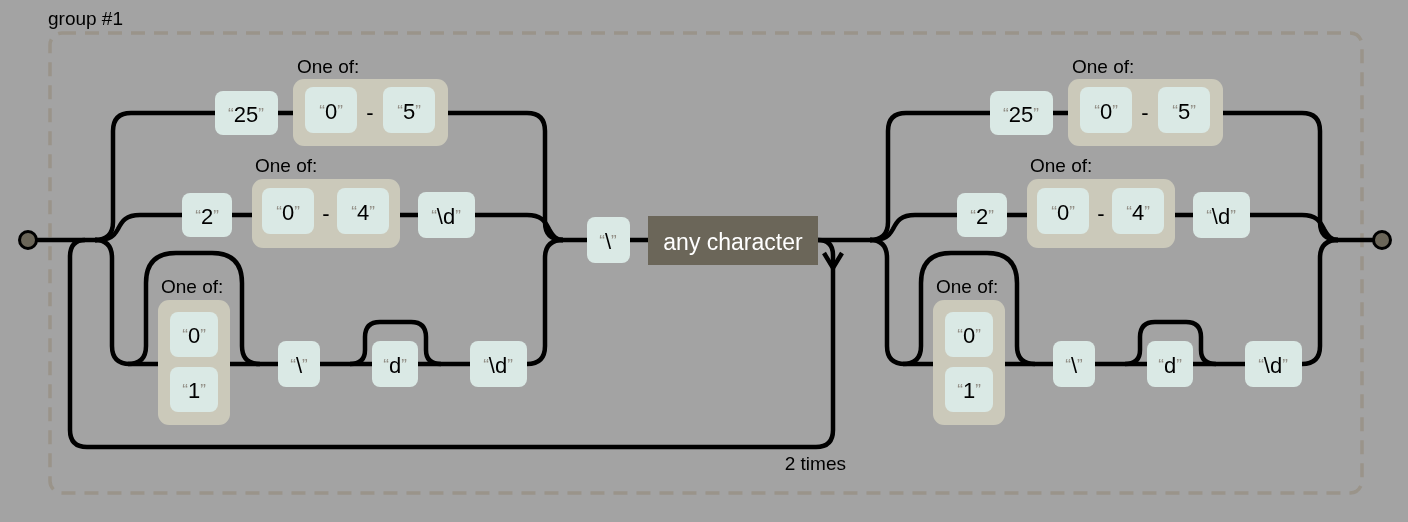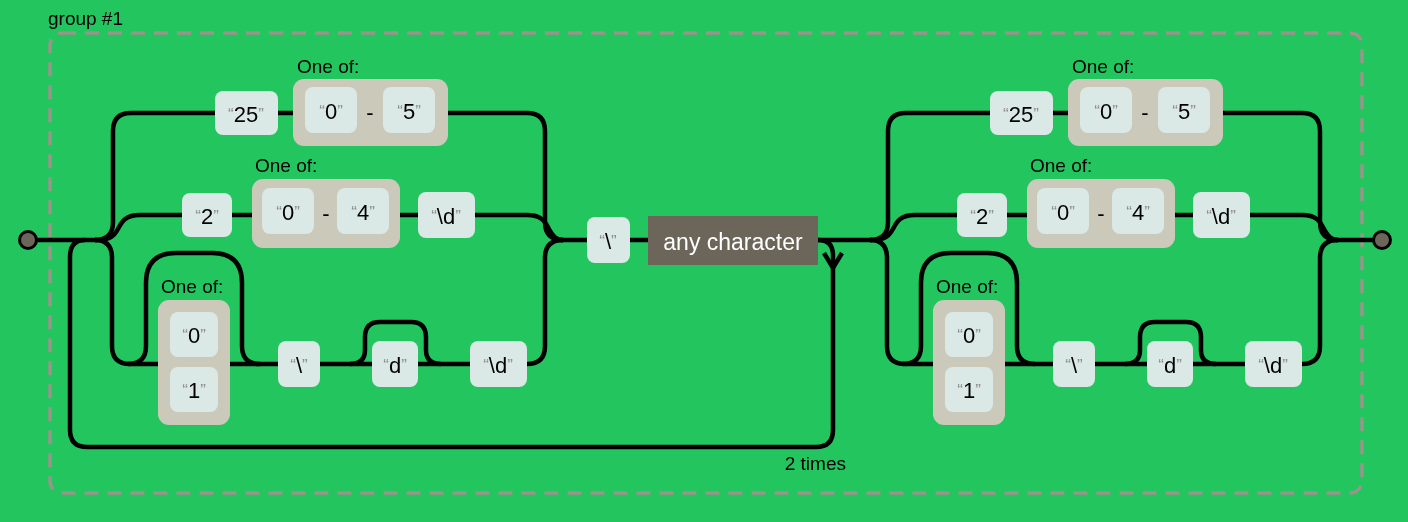--- a/index.html
+++ b/index.html
@@ -1,16 +1,16 @@
 <!DOCTYPE html>
 <html><head>
 <meta charset="utf-8">
 <style>
   html,body { margin:0; padding:0; background:#ffffff; }
-  .stage { width:1408px; height:522px; position:relative; background:#22c55e; }
+  .stage { width:1408px; height:522px; position:relative; background:#a3a3a3; }
   svg { display:block; font-family:"Liberation Sans", sans-serif; }
   .line  { fill:none; stroke:#000000; stroke-width:4.5; }
   .frame { fill:none; stroke:#9a948a; stroke-width:3.5; stroke-dasharray:14 9; }
   .box-lit { fill:#dae9e5; }
   .box-set { fill:#cbc9ba; }
   .box-esc { fill:#6b6659; }
   .dot   { fill:#6b6659; stroke:#000000; stroke-width:3; }
   .t     { font-size:22px; fill:#000000; text-anchor:middle; dominant-baseline:central; }
   .q     { fill:#908c83; font-size:17px; }
   .dash  { font-size:22px; fill:#000000; text-anchor:middle; dominant-baseline:central; }

